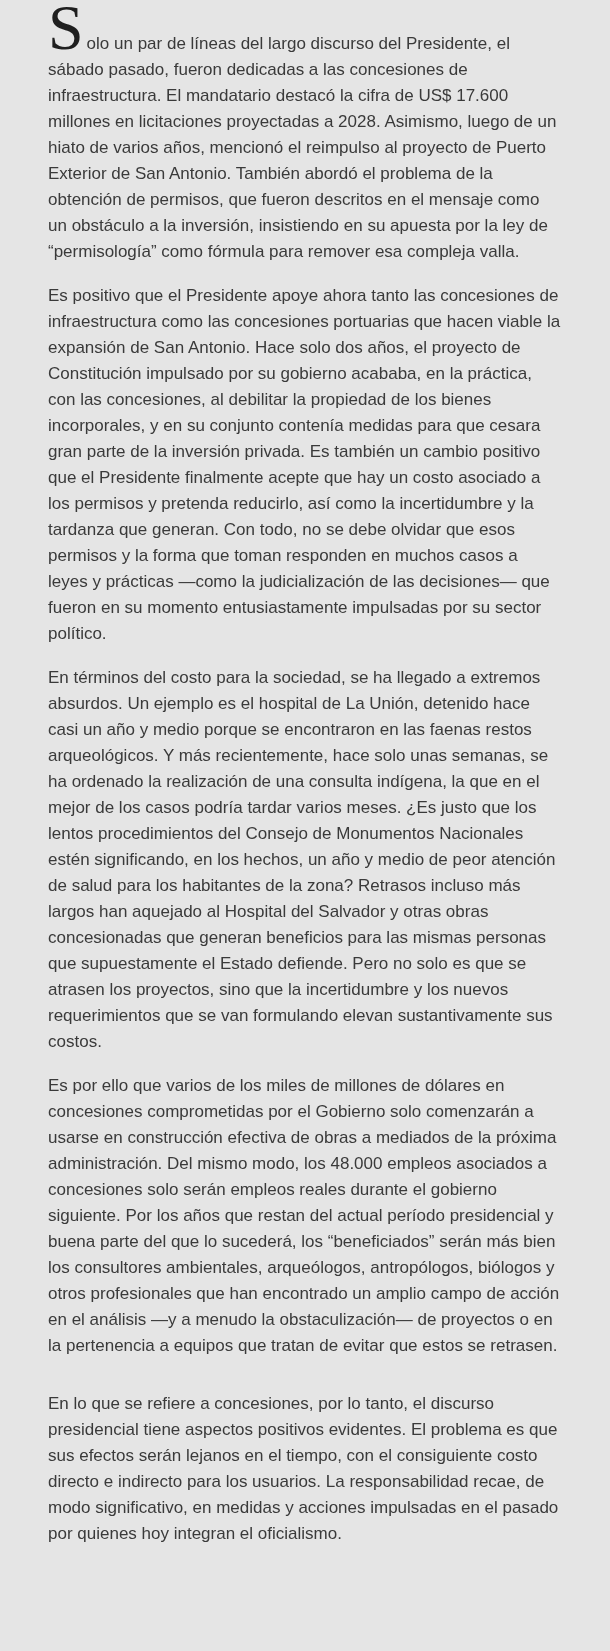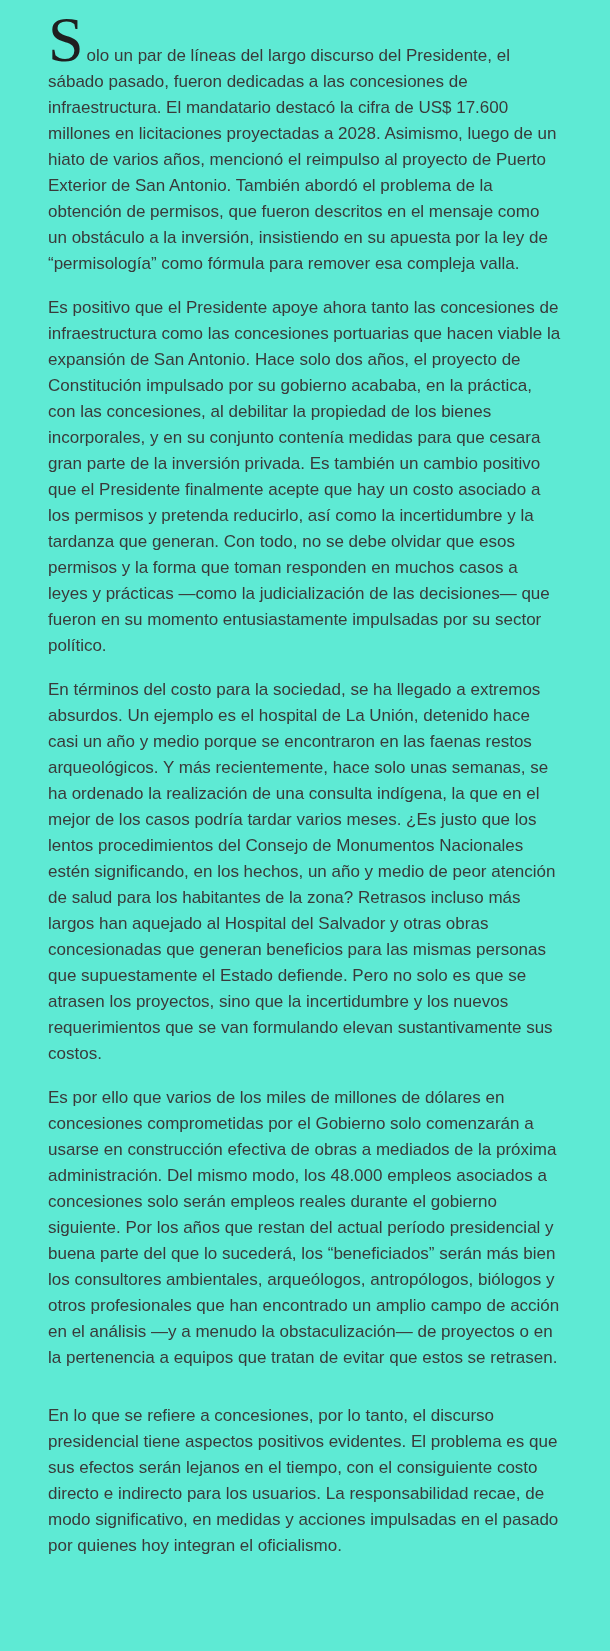--- a/index.html
+++ b/index.html
@@ -3,23 +3,23 @@
 <meta charset="utf-8">
 <style>
   html, body {
     margin: 0;
     padding: 0;
     background: #ffffff;
   }
   .page {
     width: 610px;
     min-height: 1651px;
-    background: #5eead4;
+    background: #e5e5e5;
     box-sizing: border-box;
-    padding: 16px 48px 10px 48px;
+    padding: 4px 48px 10px 48px;
     overflow: hidden;
   }
   .article {
     width: 514px;
   }
   .article p {
     font-family: "Liberation Sans", "DejaVu Sans", sans-serif;
     font-size: 17px;
     line-height: 26px;
     color: #3a3a3a;

